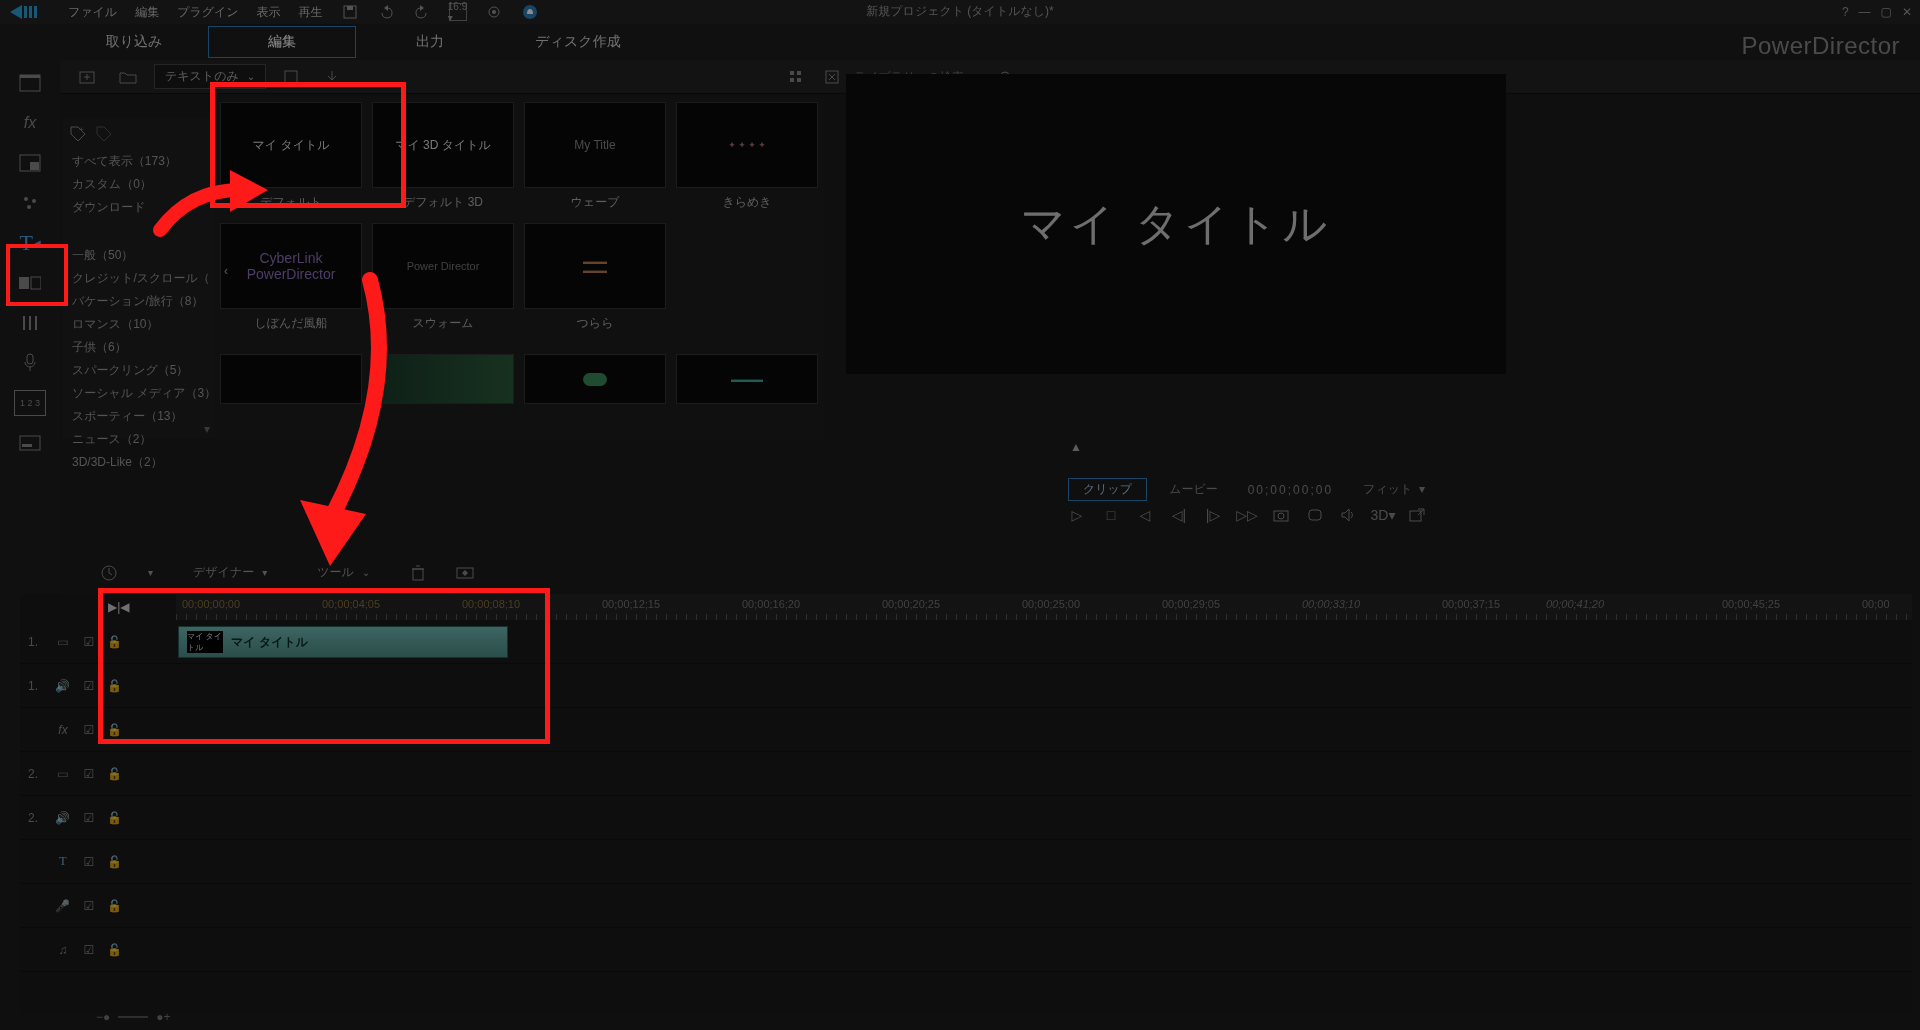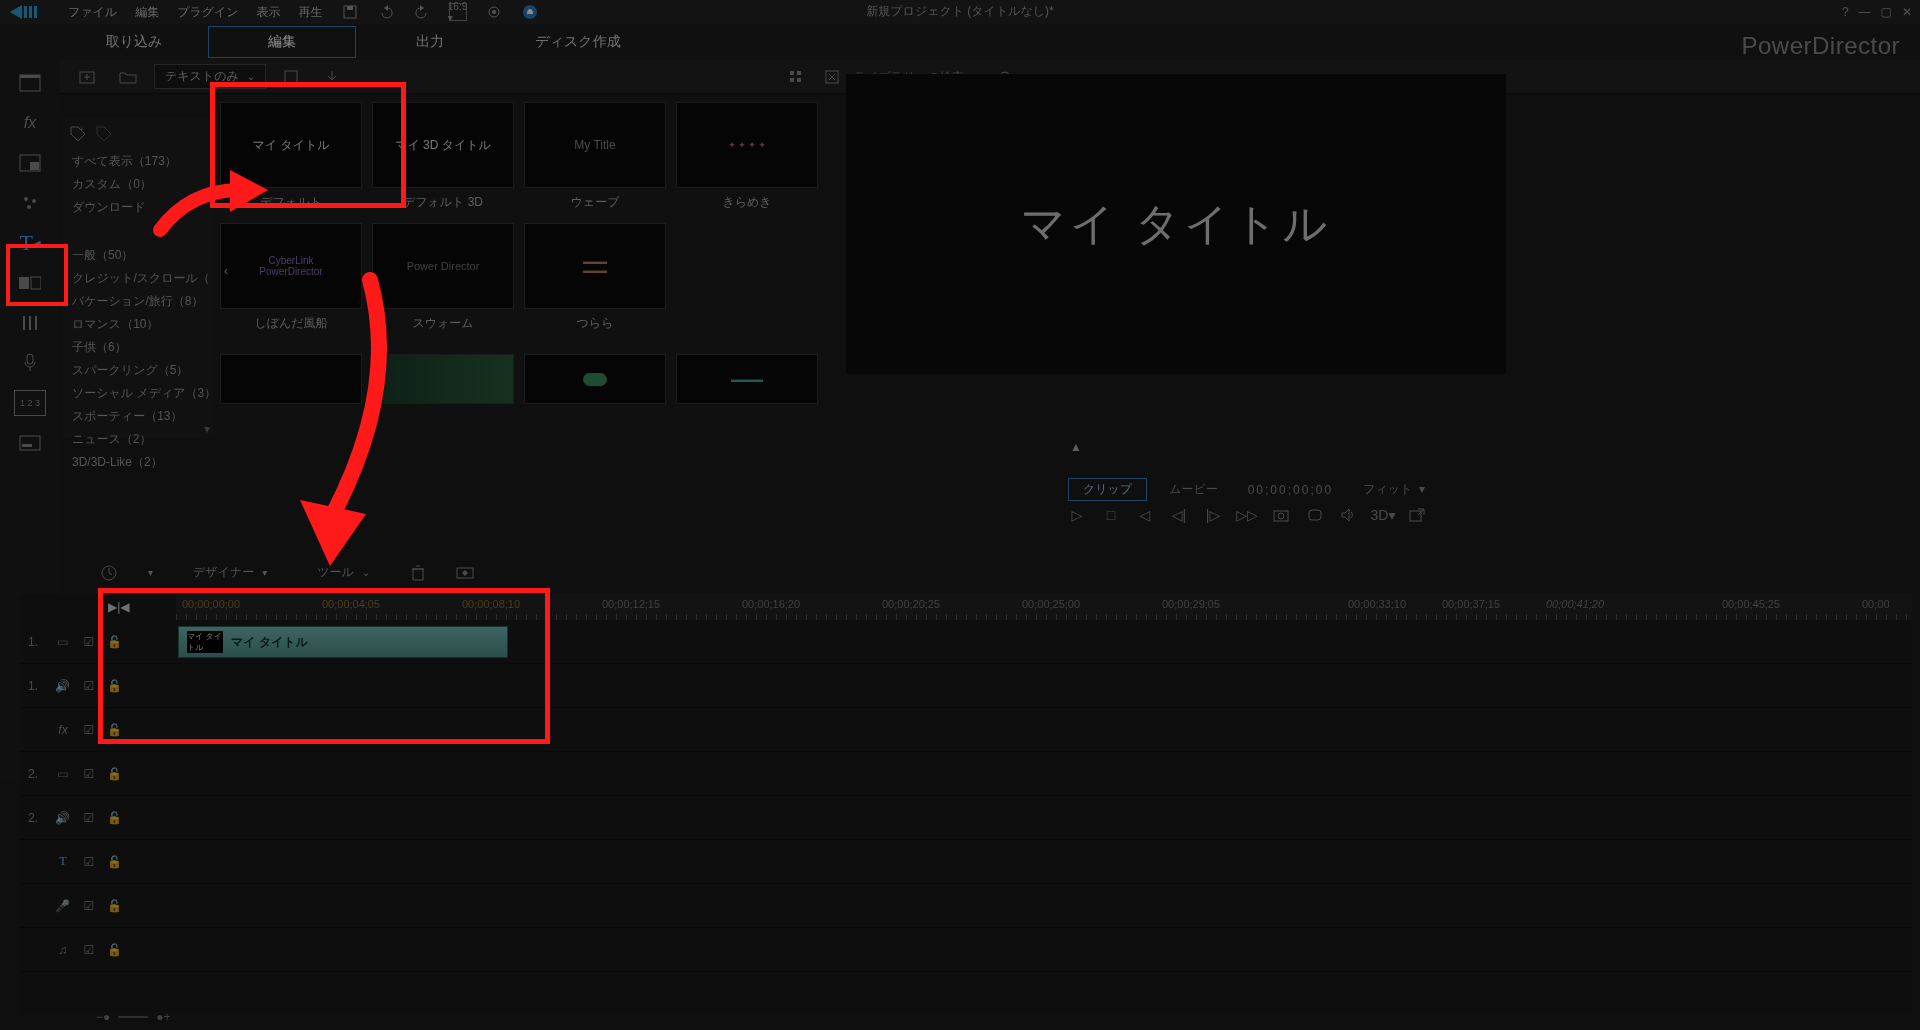--- a/index.html
+++ b/index.html
@@ -316,21 +316,21 @@
       <div class="lib-thumb">
           <span style="color:#a06a6a;font-size:9px;">✦ ✦ ✦ ✦</span>
         </div>
       <div class="lib-cap">きらめき</div>
     </div>
   </div>
   <span class="scroll-left">‹</span>
   <div class="row">
     <div class="lib-cell">
       <div class="lib-thumb">
-          <span style="color:#8a6fb8;font-size:10px;white-space:pre-line;">CyberLink
+          <span style="color:#8a6fb8;font-size:14px;white-space:pre-line;">CyberLink
 PowerDirector</span>
         </div>
       <div class="lib-cap">しぼんだ風船</div>
     </div>
     <div class="lib-cell">
       <div class="lib-thumb">
           <span style="color:#777;font-size:11px;">Power Director</span>
         </div>
       <div class="lib-cap">スウォーム</div>
     </div>
@@ -439,21 +439,21 @@
 <div class="timeline">
   <div class="ruler">
     <span class="tick" style="left:6px;">00;00;00;00</span>
     <span class="tick" style="left:146px;">00;00;04;05</span>
     <span class="tick" style="left:286px;">00;00;08;10</span>
     <span class="tick gray" style="left:426px;">00;00;12;15</span>
     <span class="tick gray" style="left:566px;">00;00;16;20</span>
     <span class="tick gray" style="left:706px;">00;00;20;25</span>
     <span class="tick gray" style="left:846px;">00;00;25;00</span>
     <span class="tick gray" style="left:986px;">00;00;29;05</span>
-    <span class="tick gray" style="left:1172px;">00;00;33;10</span>
+    <span class="tick gray" style="left:1126px;font-style:italic;">00;00;33;10</span>
     <span class="tick gray" style="left:1266px;">00;00;37;15</span>
     <span class="tick gray" style="left:1370px;font-style:italic;">00;00;41;20</span>
     <span class="tick gray" style="left:1546px;">00;00;45;25</span>
     <span class="tick gray" style="left:1686px;">00;00</span>
   </div>
   <div class="ruler-base"></div>
 
   <div class="track-head-col">
     <div class="track-head">
         <span class="num">1.</span>

